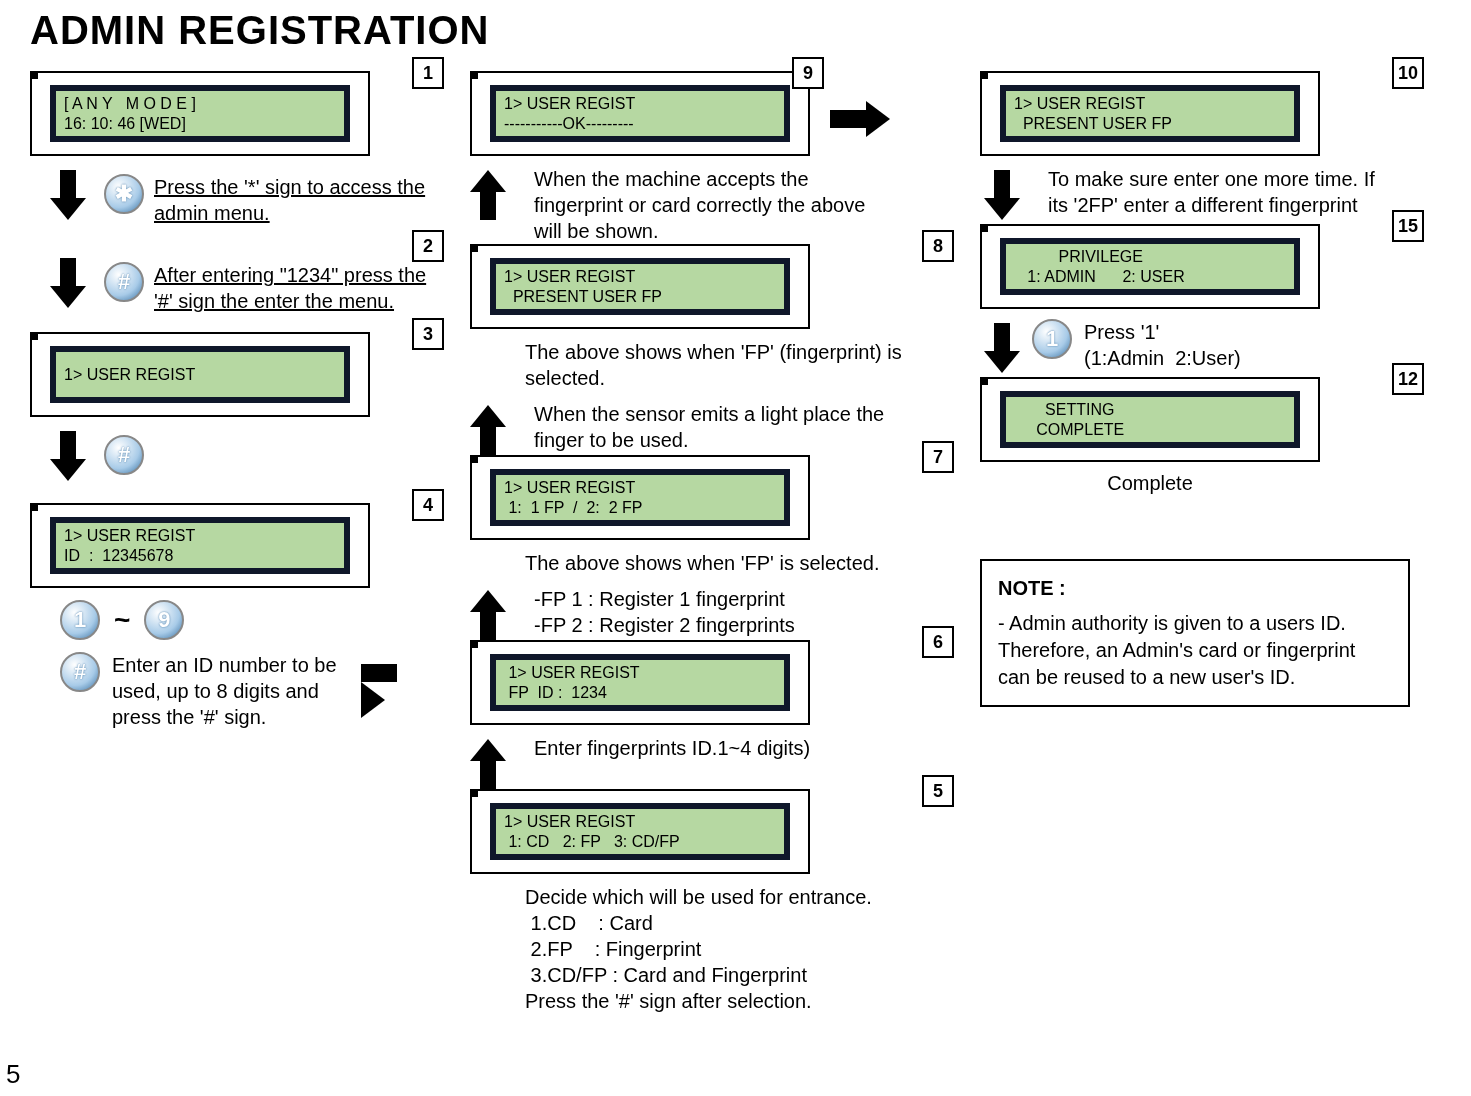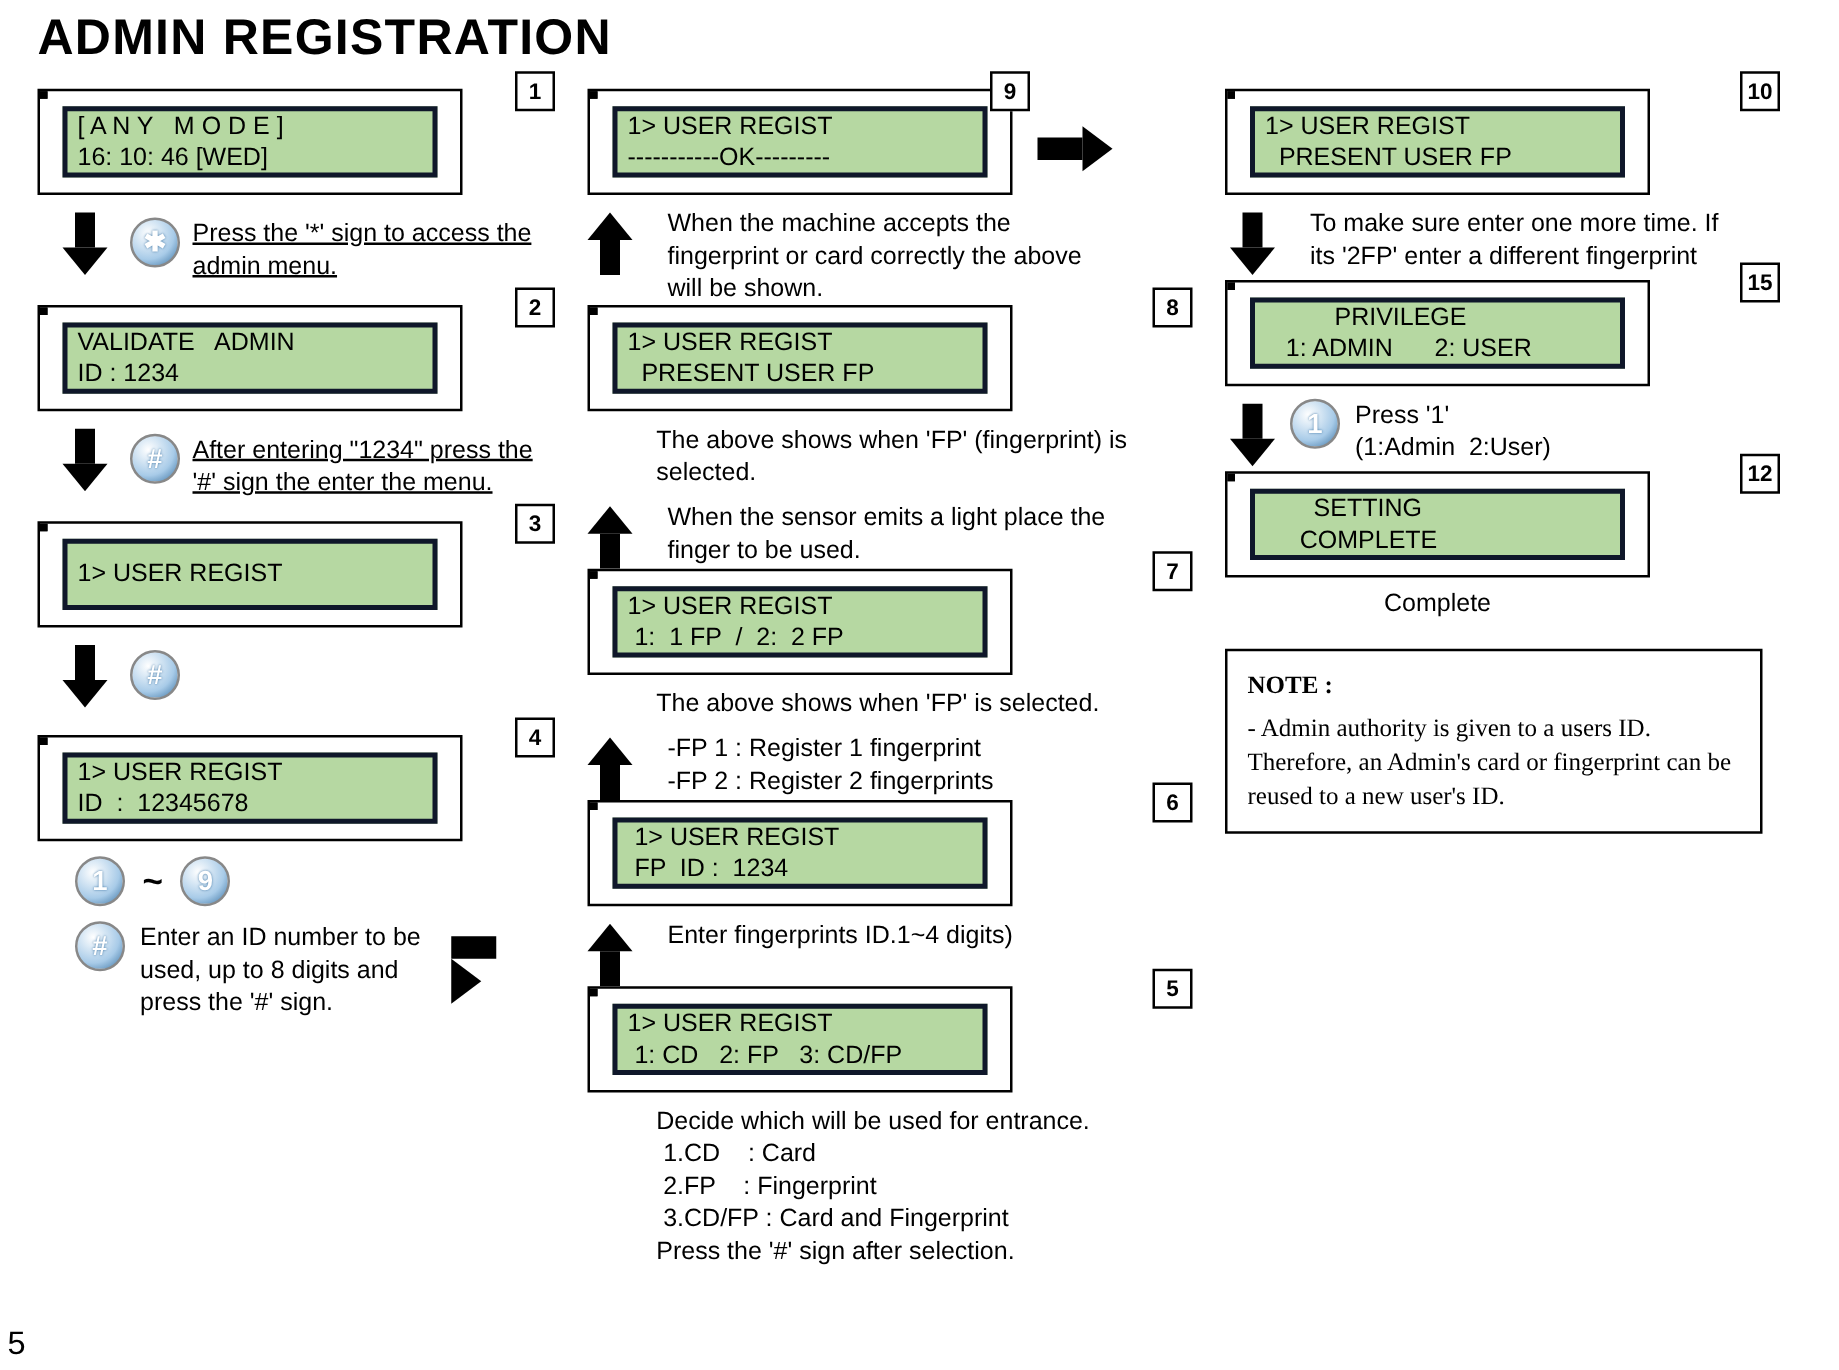--- a/index.html
+++ b/index.html
@@ -34,26 +34,26 @@
   .lcd-shell::before,
   .lcd-shell::after {
     content: "";
     position: absolute;
     border-style: solid;
   }
   .lcd-inner {
     position: absolute;
     top: 12px; left: 18px; right: 18px; bottom: 12px;
     background: #b6d8a2;
-    border: 4px solid #0f172a;
+    border: 6px solid #0f172a;
     padding: 4px 8px;
     display: flex;
     flex-direction: column;
     justify-content: center;
-    font-size: 20px;
+    font-size: 16px;
     line-height: 1.25;
     font-weight: normal;
   }
   .lcd-inner span { white-space: pre; }
   .step-badge {
     position: absolute;
     top: -14px;
     right: -14px;
     background: #fff;
     border: 2px solid #000;
@@ -184,26 +184,20 @@
     </div>
     <div style="display:flex;align-items:flex-start;">
       <div class="arrow down-small"></div>
       <div class="caption-row" style="margin-left:18px;">
         <div class="icon-circle">✱</div>
         <div class="text">Press the '*' sign to access the admin menu.</div>
       </div>
     </div>
 
     <div class="lcd-unit">
-      <div class="lcd-shell">
-          <div class="lcd-inner">
-        <span>VALIDATE   ADMIN</span>
-        <span>ID : 1234</span>
-      </div>
-        </div>
       <div class="step-badge">2</div>
     </div>
     <div style="display:flex;align-items:flex-start;">
       <div class="arrow down-small"></div>
       <div class="caption-row" style="margin-left:18px;">
         <div class="icon-circle">#</div>
         <div class="text">After entering "1234" press the '#' sign the enter the menu.</div>
       </div>
     </div>
 
@@ -368,21 +362,21 @@
       <div class="lcd-shell">
           <div class="lcd-inner">
         <span>       SETTING</span>
         <span>     COMPLETE</span>
       </div>
         </div>
       <div class="step-badge">12</div>
     </div>
     <div class="center-caption" style="width:340px;">Complete</div>
 
-    <div class="note-box" style="margin-top:24px;font-family:Liberation Serif, serif;">
+    <div class="note-box" style="margin-top:64px;">
       <div class="note-title">NOTE :</div>
       <div>- Admin authority is given to a users ID. Therefore, an Admin's card or fingerprint can be reused to a new user's ID.</div>
     </div>
   </div>
 
 </div>
 
 <div class="page-num">5</div>
 
 </body></html>

